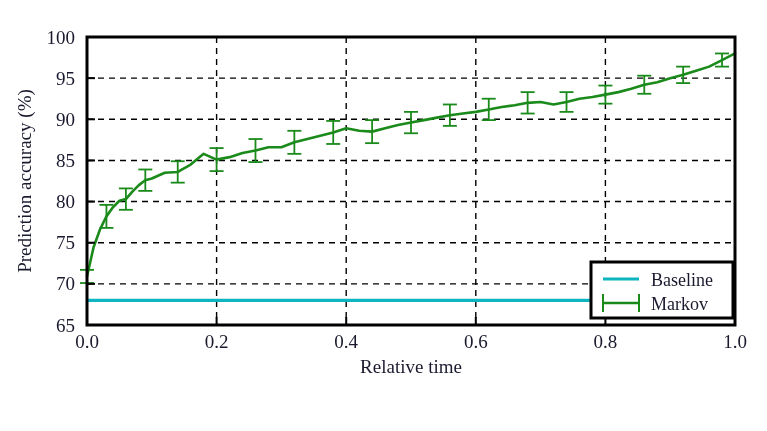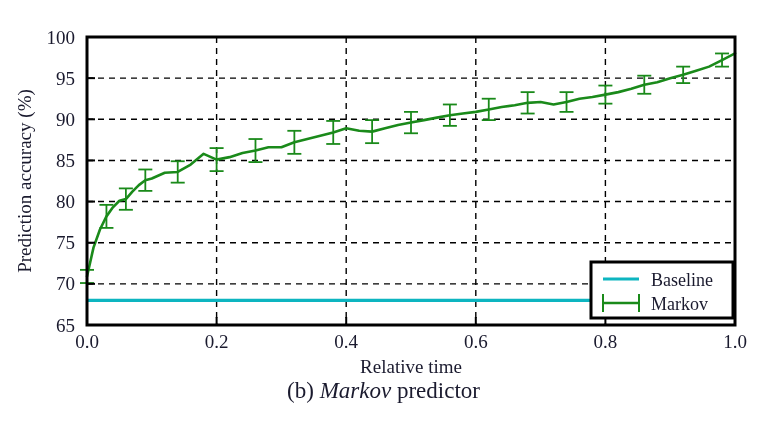--- a/index.html
+++ b/index.html
@@ -213,17 +213,14 @@
             <text x="651" y="285.5" class="legend-label">Baseline</text>
           </g>
           <g>
             <line x1="603" x2="639" y1="303" y2="303" stroke="#1A8A1A" stroke-width="2.6"></line>
             <line x1="603" x2="603" y1="294" y2="312" stroke="#1A8A1A" stroke-width="2"></line>
             <line x1="639" x2="639" y1="294" y2="312" stroke="#1A8A1A" stroke-width="2"></line>
             <text x="651" y="309.5" class="legend-label">Markov</text>
           </g>
         </g>
     </svg>
-    <div id="caption">
-      <span>(b) </span><span class="cap-italic">Markov</span><span> predictor</span>
-    </div>
   </div>
 </div>
 
 </body></html>

